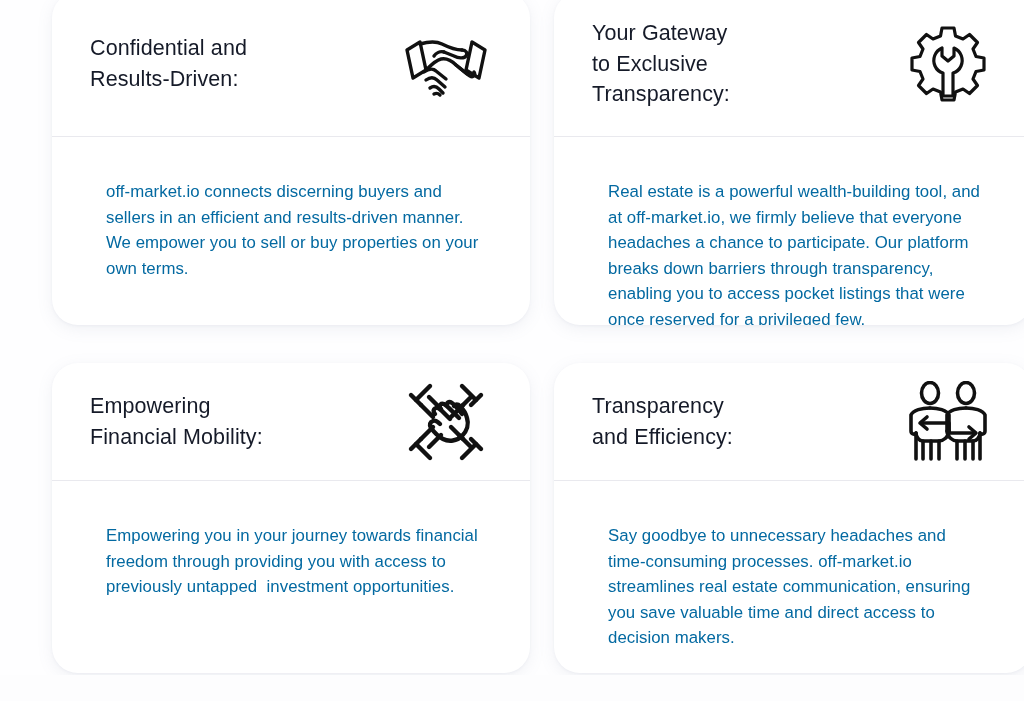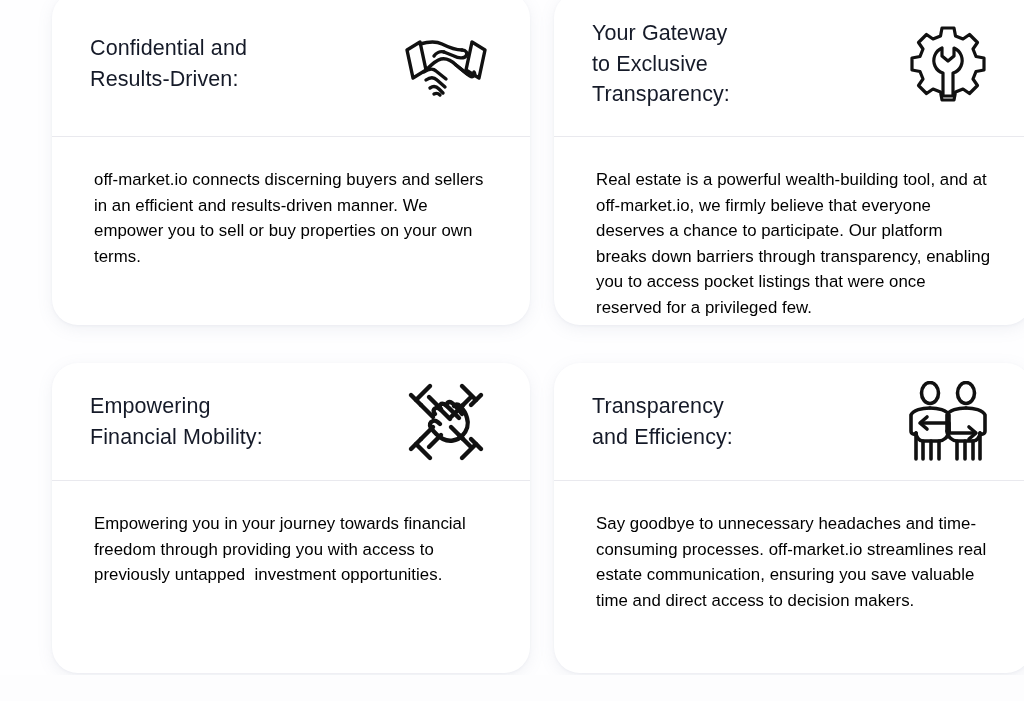--- a/index.html
+++ b/index.html
@@ -95,23 +95,23 @@
 
   .card-body {
     padding: 26px 34px 0 38px;
     flex: 1 1 auto;
   }
 
   .card-text {
     font-family: "Liberation Sans", sans-serif;
     font-size: 16.8px;
     line-height: 1.52;
-    color: #000000;
+    color: #0369a1;
     letter-spacing: 0.05px;
-    margin: 4px;
+    margin: 16px;
     white-space: pre-wrap;
   }
 
   .bottom-strip {
     position: absolute;
     left: 0;
     bottom: 0;
     width: 1024px;
     height: 26px;
     background: #fdfdfe;
@@ -157,21 +157,21 @@
 Transparency:</h2>
         <div class="card-icon">
           <svg width="84" height="84" viewBox="0 0 84 84" fill="none" stroke="#111111" stroke-width="3.2" stroke-linecap="round" stroke-linejoin="round">
             <path d="M36 6 L48 6 L49.5 14 L57 17 L63.5 12.5 L71.5 20.5 L67 27 L70 34.5 L78 36 L78 48 L70 49.5 L67 57 L71.5 63.5 L63.5 71.5 L57 67 L49.5 70 L48 78 L36 78 L34.5 70 L27 67 L20.5 71.5 L12.5 63.5 L17 57 L14 49.5 L6 48 L6 36 L14 34.5 L17 27 L12.5 20.5 L20.5 12.5 L27 17 L34.5 14 Z"></path>
             <path d="M36 26 L36 34 L42 39 L48 34 L48 26 C55 29 58 37 55 44 C53.5 47.5 50.5 50 47 51 L47 74 L37 74 L37 51 C33.5 50 30.5 47.5 29 44 C26 37 29 29 36 26 Z"></path>
           </svg>
         </div>
       </div>
       <div class="card-divider"></div>
       <div class="card-body">
-        <p class="card-text">Real estate is a powerful wealth-building tool, and at off-market.io, we firmly believe that everyone deserves a chance to participate. Our platform breaks down barriers through transparency, enabling you to access pocket listings that were once reserved for a privileged few.</p>
+        <p class="card-text">Real estate is a powerful wealth-building tool, and at off-market.io, we firmly believe that everyone headaches a chance to participate. Our platform breaks down barriers through transparency, enabling you to access pocket listings that were once reserved for a privileged few.</p>
       </div>
     </div>
 
     <div class="card card-3">
       <div class="card-head">
         <h2 class="card-title">Empowering
 Financial Mobility:</h2>
         <div class="card-icon">
           <svg width="88" height="88" viewBox="0 0 88 88" fill="none" stroke="#111111" stroke-width="4.4" stroke-linecap="round" stroke-linejoin="round">
             <path d="M14 22 L28 8"></path>

